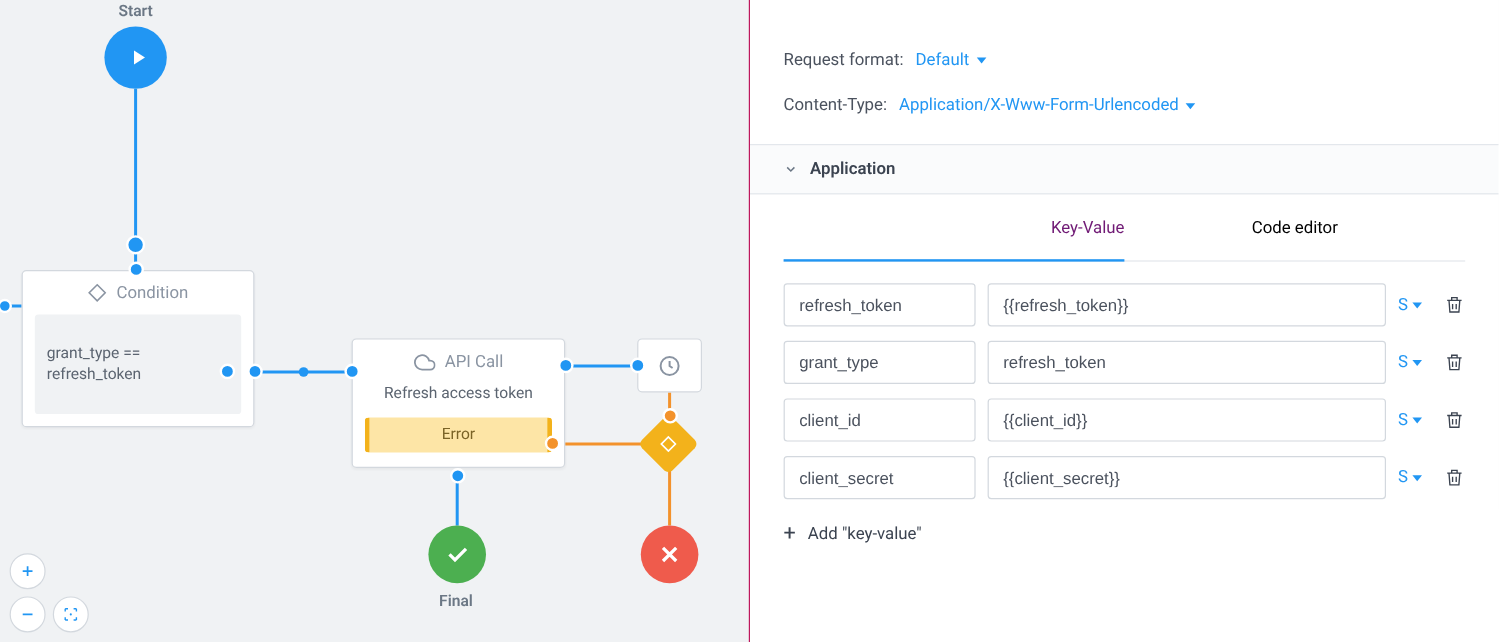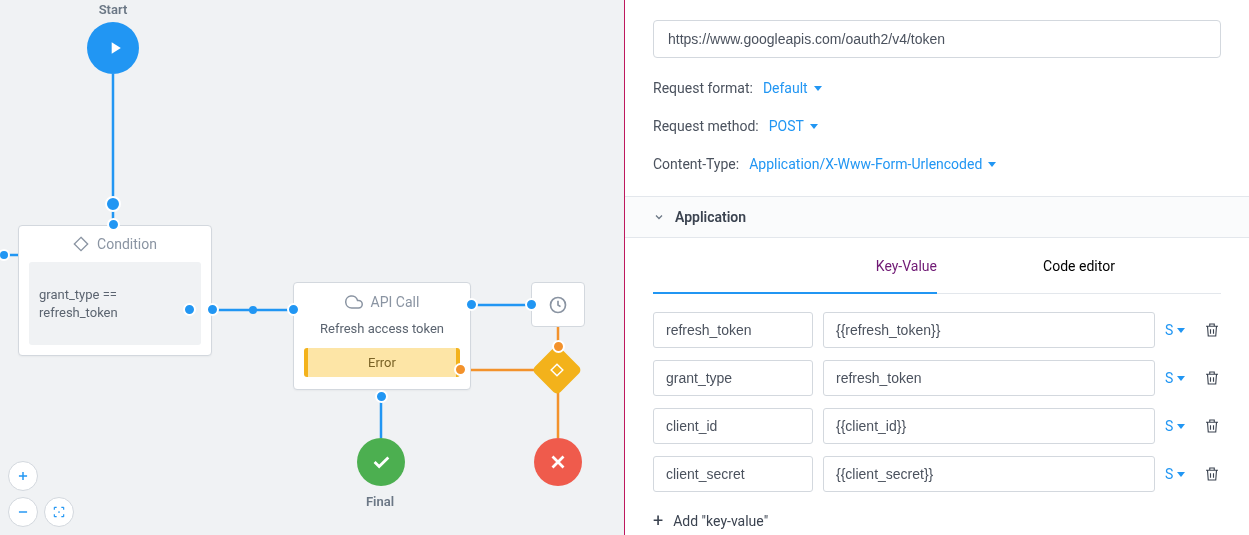--- a/index.html
+++ b/index.html
@@ -378,37 +378,29 @@
           <circle cx="12" cy="12" r="1.5" fill="#2196f3" stroke="none"></circle>
         </svg>
     </div>
   </div>
 
 </div>
 
 <div class="panel">
 
   <div class="panel-pad">
-    <input class="url-input" value="https://www.googleapis.com/oauth2/v4/token" style="">
 
     <div class="field-row">
       <span class="lbl">Request format:</span>
       <span class="val">
         <span>Default</span>
         <span class="chev"></span>
       </span>
     </div>
 
-    <div class="field-row">
-      <span class="lbl">Request method:</span>
-      <span class="val">
-        <span>POST</span>
-        <span class="chev"></span>
-      </span>
-    </div>
 
     <div class="field-row">
       <span class="lbl">Content-Type:</span>
       <span class="val">
         <span>Application/X-Www-Form-Urlencoded</span>
         <span class="chev"></span>
       </span>
     </div>
   </div>
 

